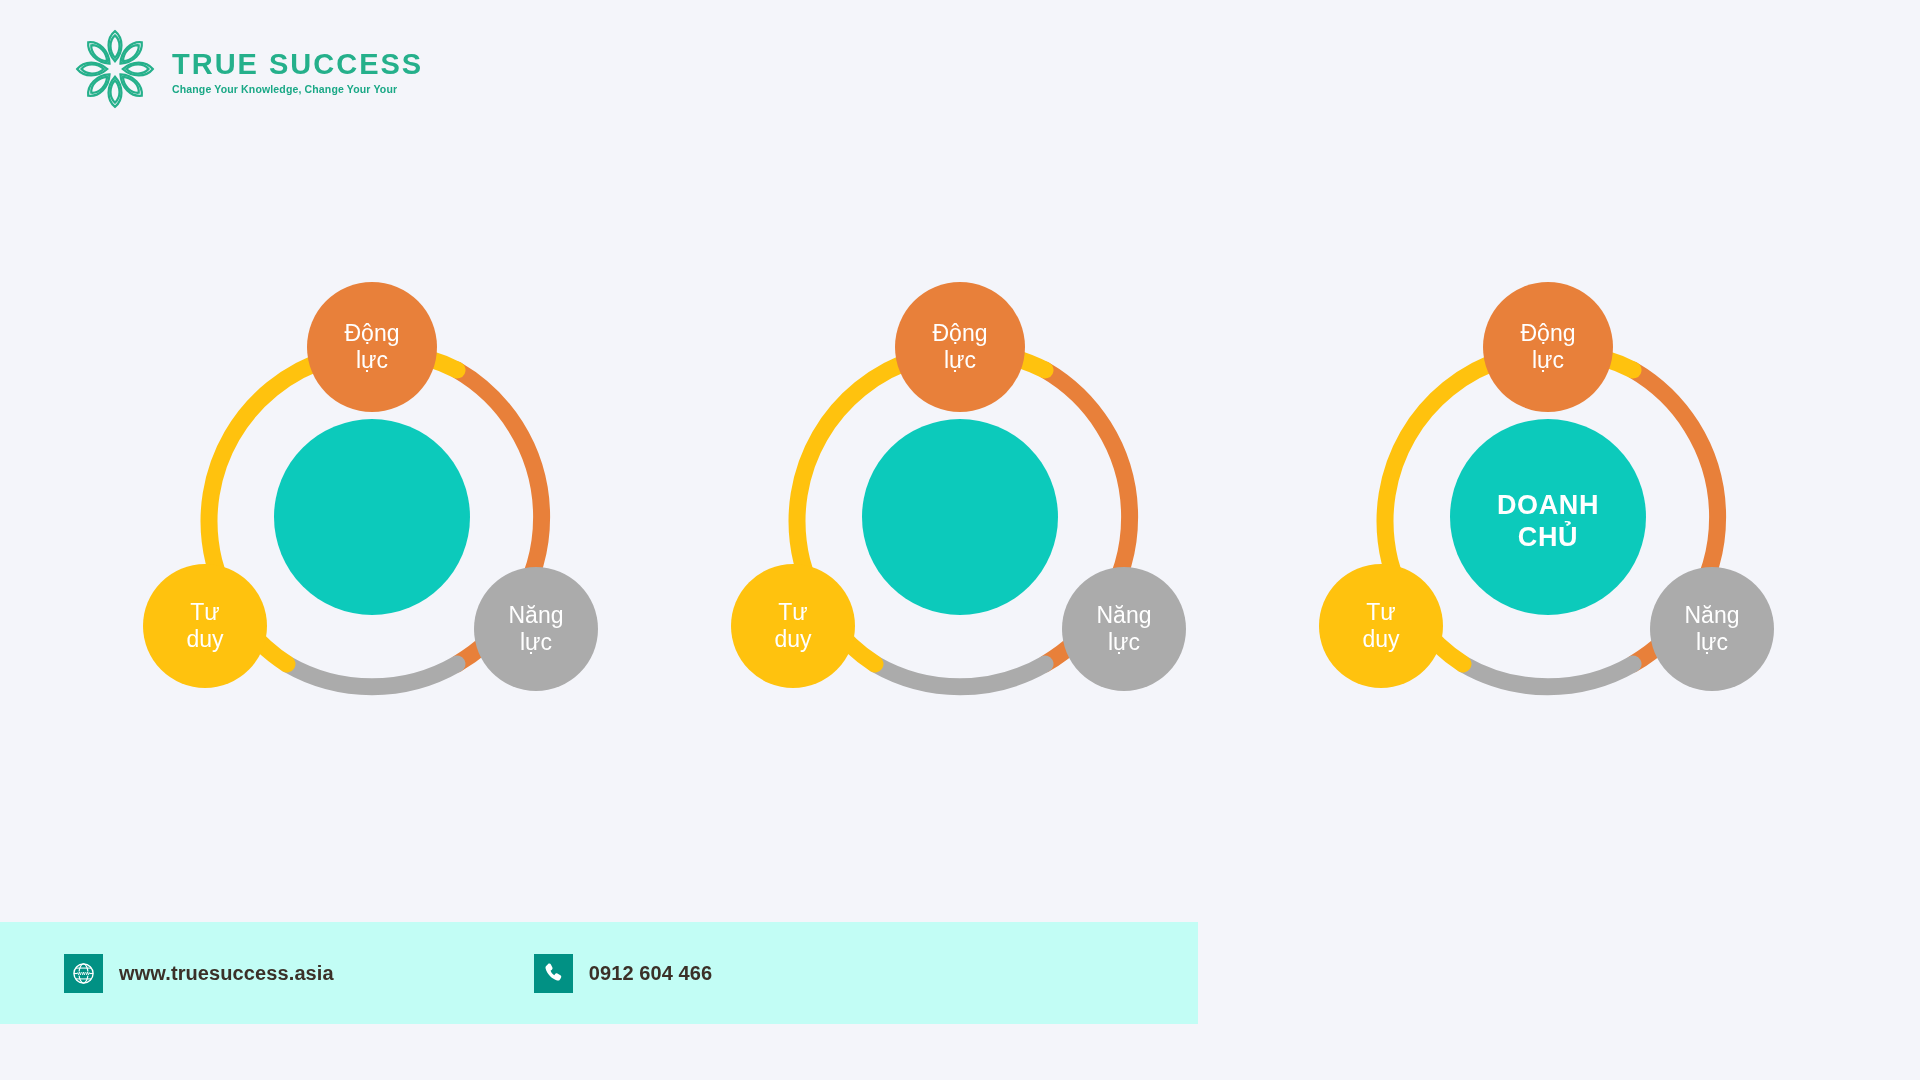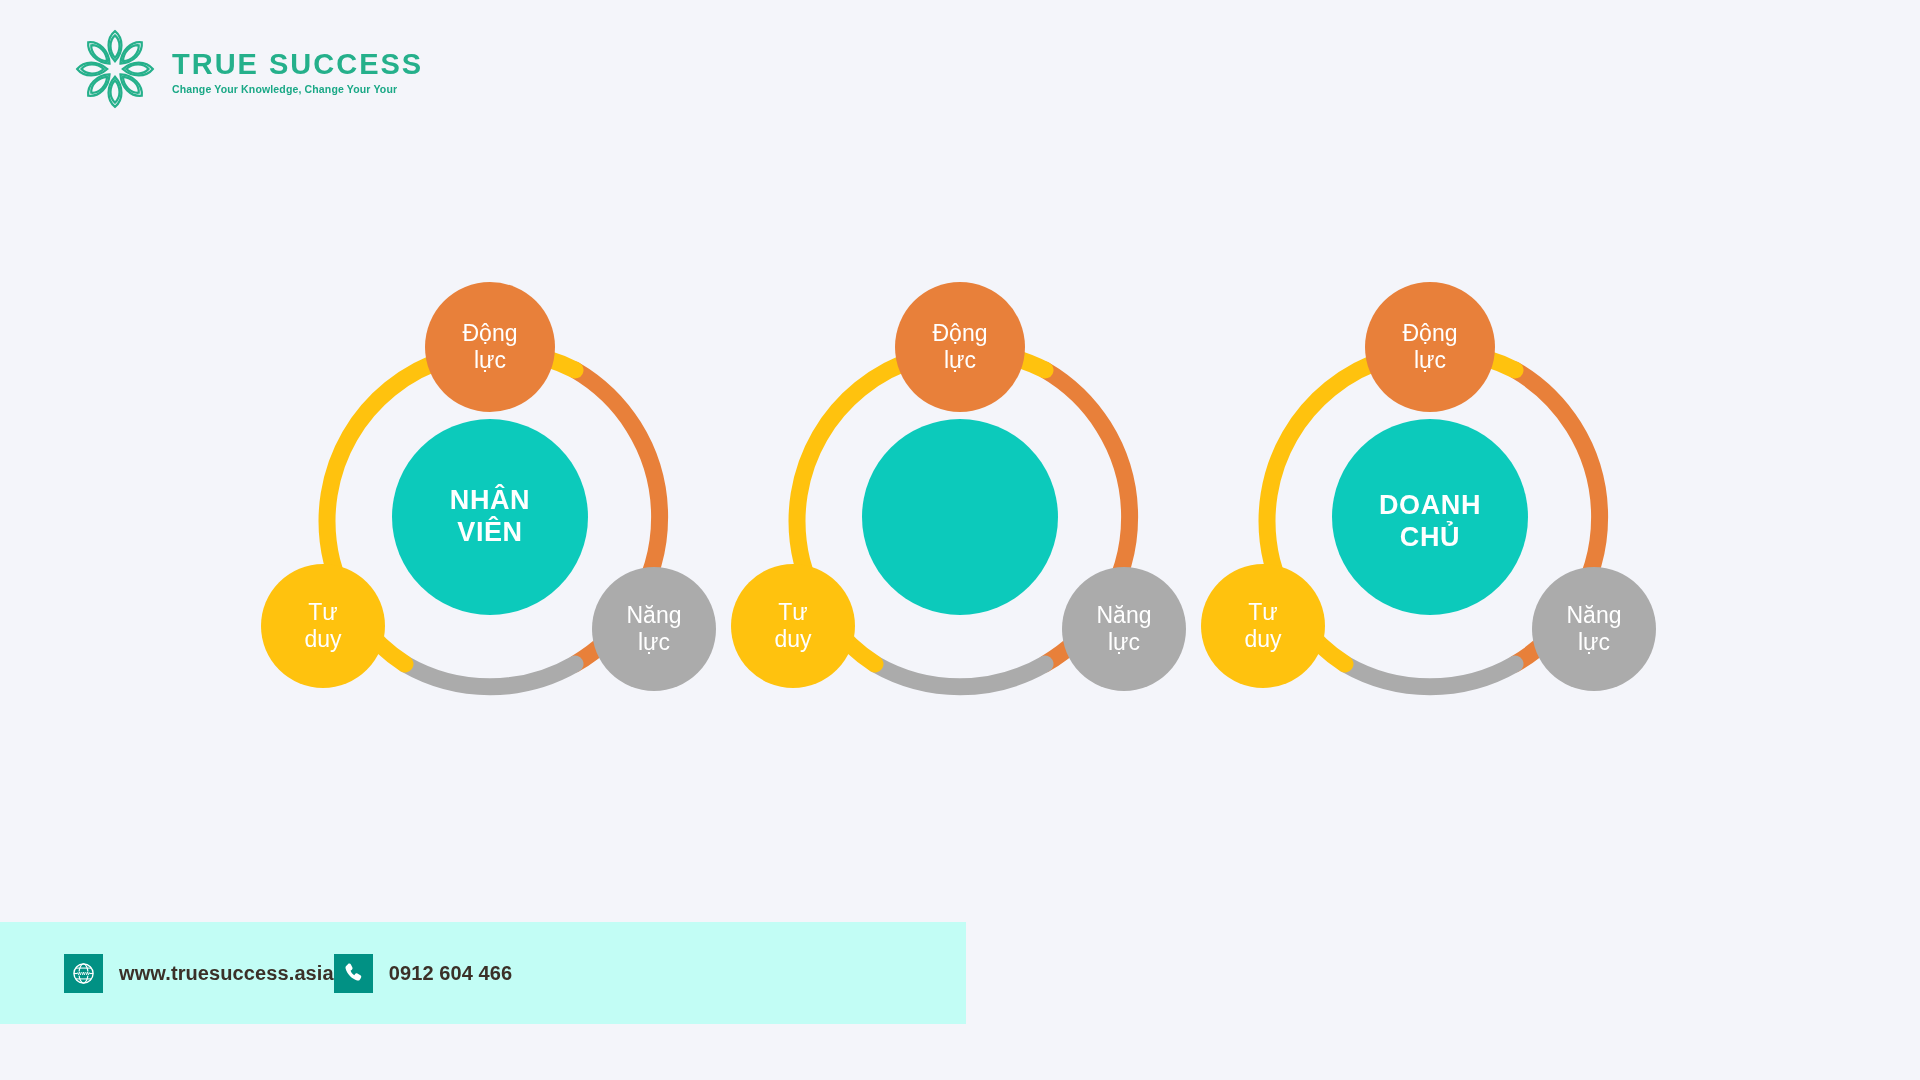--- a/index.html
+++ b/index.html
@@ -56,20 +56,21 @@
   
   #diagram-row {
     position: absolute;
     left: 0;
     top: 282px;
     width: 1920px;
     height: 490px;
     display: flex;
     justify-content: center;
     align-items: flex-start;
+    gap: 118px;
   }
   .cycle-diagram {
     position: relative;
     width: 470px;
     height: 470px;
     flex: 0 0 470px;
   }
   .cycle-svg {
     position: absolute;
     inset: 0;
@@ -95,33 +96,33 @@
     font-size: 27px;
     font-weight: bold;
     letter-spacing: 0.6px;
   }
 
   
   #contact-band {
     position: absolute;
     left: 0;
     top: 922px;
-    width: 966px;
+    width: 1198px;
     height: 102px;
     background: #c2fdf5;
     display: flex;
     align-items: center;
   }
   .contact-item {
     display: flex;
     align-items: center;
     gap: 16px;
   }
   #contact-website { margin-left: 64px; }
-  #contact-phone  { }
+  #contact-phone  { margin-left: 200px; }
   .contact-icon-box {
     width: 39px;
     height: 39px;
     background: #019184;
     display: flex;
     align-items: center;
     justify-content: center;
     flex: 0 0 39px;
   }
   .contact-text {
@@ -201,24 +202,20 @@
       <span>Động</span>
       <span>lực</span>
     </div>
     <div class="node-label satellite-label" style="left:334px; top:307px; width:130px; height:80px;">
       <span>Năng</span>
       <span>lực</span>
     </div>
     <div class="node-label satellite-label" style="left:3px; top:304px; width:130px; height:80px;">
       <span>Tư</span>
       <span>duy</span>
-    </div>
-    <div class="node-label center-label" style="left:135px; top:195px; width:200px; height:80px;">
-      <span>NHÂN</span>
-      <span>VIÊN</span>
     </div>
   </div>
 
   <div class="cycle-diagram">
     <svg class="cycle-svg" viewBox="0 0 470 470">
       <path fill="none" stroke-linecap="round" stroke="#e8803a" stroke-width="17" d="M 320,88 A 170,170 0 0 1 320,382"></path>
       <path fill="none" stroke-linecap="round" stroke="#ababab" stroke-width="17" d="M 320,382 A 170,170 0 0 1 150,382"></path>
       <path fill="none" stroke-linecap="round" stroke="#ffc20e" stroke-width="17" d="M 150,382 A 170,170 0 0 1 320,88"></path>
       <circle cx="235" cy="65" r="65" fill="#e8803a"></circle>
       <circle cx="399" cy="347" r="62" fill="#ababab"></circle>

